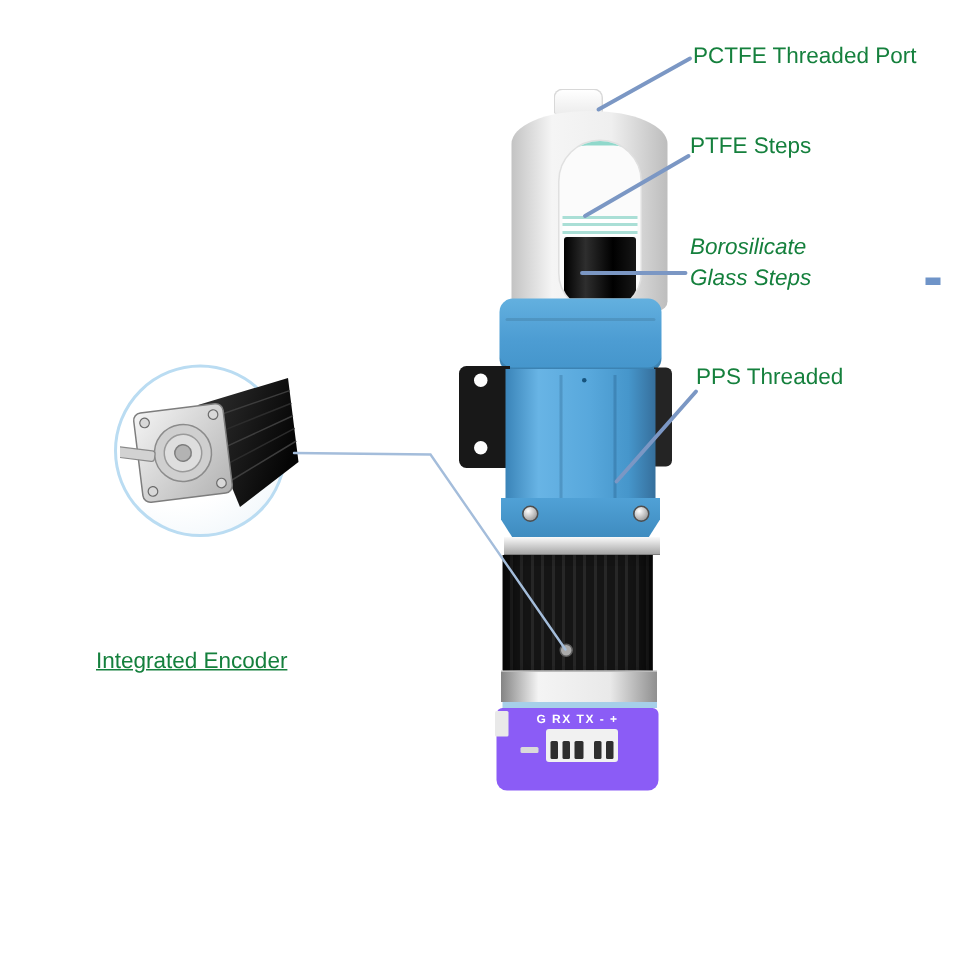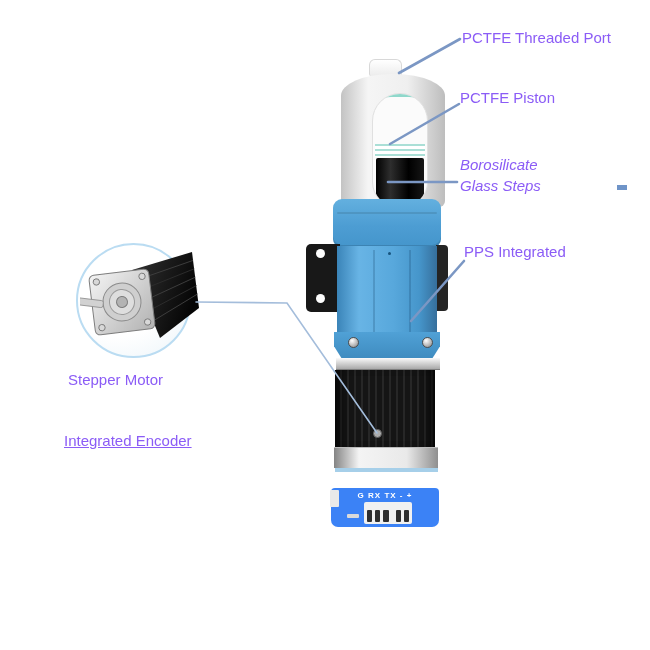--- a/index.html
+++ b/index.html
@@ -4,21 +4,21 @@
 <style>
   html,body{margin:0;padding:0;background:#fff;}
   .stage{
     position:relative;width:650px;height:650px;background:#ffffff;overflow:hidden;
     font-family:"Liberation Sans",sans-serif;color:#1f1f1f;
   }
   .stage *{box-sizing:border-box;}
   .abs{position:absolute;}
 
   
-  .callout{position:absolute;font-size:15px;line-height:21px;color:#8b5cf6;white-space:nowrap;}
+  .callout{position:absolute;font-size:15px;line-height:21px;color:#15803d;white-space:nowrap;}
   .callout-threaded{left:462px;top:27px;}
   .callout-piston{left:460px;top:87px;}
   .callout-glass{left:460px;top:154px;font-style:italic;}
   .callout-enclosure{left:464px;top:241px;}
   .callout-stepper{left:68px;top:369px;line-height:22px;}
   .callout-encoder{left:64px;top:430px;text-decoration:underline;}
 
   
   svg.leads{position:absolute;left:0;top:0;width:650px;height:650px;pointer-events:none;}
 
@@ -65,21 +65,21 @@
   
   .motor{left:335px;top:370px;width:100px;height:77px;
     background:repeating-linear-gradient(90deg,#151515 0 5px,#272727 5px 7px);
     box-shadow:inset 14px 0 14px -10px rgba(0,0,0,.9),inset -14px 0 14px -10px rgba(0,0,0,.9);}
   .enc-sensor{position:absolute;left:38px;top:59px;width:9px;height:9px;border-radius:50%;
     background:#ababab;border:1px solid #5e5e5e;}
   .band{left:334px;top:447px;width:104px;height:21px;
     background:linear-gradient(90deg,#848484,#f4f4f4 24%,#e9e9e9 70%,#8f8f8f);
     border-top:1px solid #bcbcbc;}
   .blueline{left:335px;top:468px;width:103px;height:4px;background:#a6cfe9;}
-  .base{left:331px;top:488px;width:108px;height:39px;background:#3b82f6;border-radius:4px 4px 7px 7px;}
+  .base{left:331px;top:472px;width:108px;height:55px;background:#8b5cf6;border-radius:4px 4px 7px 7px;}
   .conn-label{position:absolute;left:0;right:0;top:3px;text-align:center;
     color:#ffffff;font-size:8px;font-weight:bold;letter-spacing:1px;font-family:"Liberation Sans",sans-serif;}
   .connector{position:absolute;left:33px;top:14px;width:48px;height:22px;background:#f1f1f1;
     border-radius:2px;display:flex;align-items:flex-end;padding:3px 3px 2px 3px;gap:3px;}
   .pin{width:6px;height:12px;background:#2e2e2e;border-radius:1px;}
   .pin.gap{margin-left:4px;}
   .side-conn{position:absolute;left:-1px;top:2px;width:9px;height:17px;background:#e9e9e9;border-radius:1px;}
   .small-dash{position:absolute;left:16px;top:26px;width:12px;height:4px;background:#dadada;border-radius:1px;}
 
   
@@ -178,29 +178,28 @@
     <line x1="388" y1="182" x2="457" y2="182" stroke="#7b97c4" stroke-width="2.6" stroke-linecap="round"></line>
     <line x1="411" y1="321" x2="464" y2="261" stroke="#7b97c4" stroke-width="2.6" stroke-linecap="round"></line>
     <polyline points="196,302 287,303 377,433" fill="none" stroke="#a4bddb" stroke-width="1.6" stroke-linecap="round"></polyline>
     <rect x="617" y="185" width="10" height="5" fill="#6f94c8"></rect>
   </svg>
 
   <div class="callout callout-threaded">
     <span>PCTFE Threaded Port</span>
   </div>
   <div class="callout callout-piston">
-    <div>PCTFE Piston</div>
+    <div>PTFE Steps</div>
   </div>
   <div class="callout callout-glass">
     <div>Borosilicate</div>
     <div>Glass Steps</div>
   </div>
   <div class="callout callout-enclosure">
-    <span>PPS Integrated</span>
+    <span>PPS Threaded</span>
   </div>
   <div class="callout callout-stepper">
-    <div>Stepper Motor</div>
   </div>
   <div class="callout callout-encoder">
     <span>Integrated Encoder</span>
   </div>
 
 </div>
 
 </body></html>

